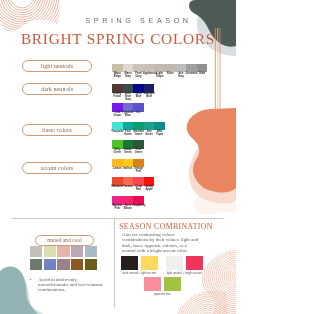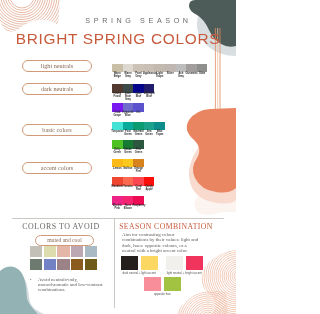--- a/index.html
+++ b/index.html
@@ -4,21 +4,21 @@
 <style>
   html,body{margin:0;padding:0;}
   body{width:236px;height:314px;overflow:hidden;background:#ffffff;
        font-family:"Liberation Sans",sans-serif;position:relative;}
   #deco-svg{position:absolute;left:0;top:0;pointer-events:none;z-index:0;}
   #content{position:absolute;inset:0;z-index:2;}
 
   #title-eyebrow{position:absolute;left:0;right:0;top:16px;text-align:center;
       font-size:7.2px;letter-spacing:3.6px;color:#6d6a66;padding-left:41px;}
   #main-title{position:absolute;left:0;right:0;top:30px;text-align:center;
-      font-size:15.4px;letter-spacing:0.7px;color:#c85a3c;font-family:Liberation Sans, sans-serif;}
+      font-size:15.4px;letter-spacing:0.7px;color:#c85a3c;font-family:Liberation Serif, serif;}
 
   
   .pill{position:absolute;border:0.7px solid #d09a7a;border-radius:9px;
         height:10px;line-height:10px;text-align:center;color:#8a6a52;
         font-family:"Liberation Serif",serif;font-size:6.2px;background:#fff;}
 
   
   .row{position:absolute;display:flex;}
   .sw{width:10.6px;height:8.6px;position:relative;}
   .sw span{position:absolute;top:9.2px;left:-0.7px;width:12px;text-align:center;
@@ -293,21 +293,20 @@
         </div>
         <div class="sw" style="background: rgb(238, 11, 86);">
           <span>Raspberry</span>
         </div>
       </div>
     </div>
 
   <div id="hdiv"></div>
   <div id="vdiv"></div>
 
-  <div class="sechead" id="avoid-head">COLORS TO AVOID</div>
   <div class="pill" id="avoid-pill">muted and cool</div>
   <div id="avoid-grid">
       <div class="asw" style="background: rgb(195, 192, 183);"></div>
       <div class="asw" style="background: rgb(221, 220, 175);"></div>
       <div class="asw" style="background: rgb(227, 182, 167);"></div>
       <div class="asw" style="background: rgb(188, 168, 179);"></div>
       <div class="asw" style="background: rgb(169, 186, 196);"></div>
       <div class="asw" style="background: rgb(109, 122, 112);"></div>
       <div class="asw" style="background: rgb(115, 130, 196);"></div>
       <div class="asw" style="background: rgb(154, 130, 135);"></div>

